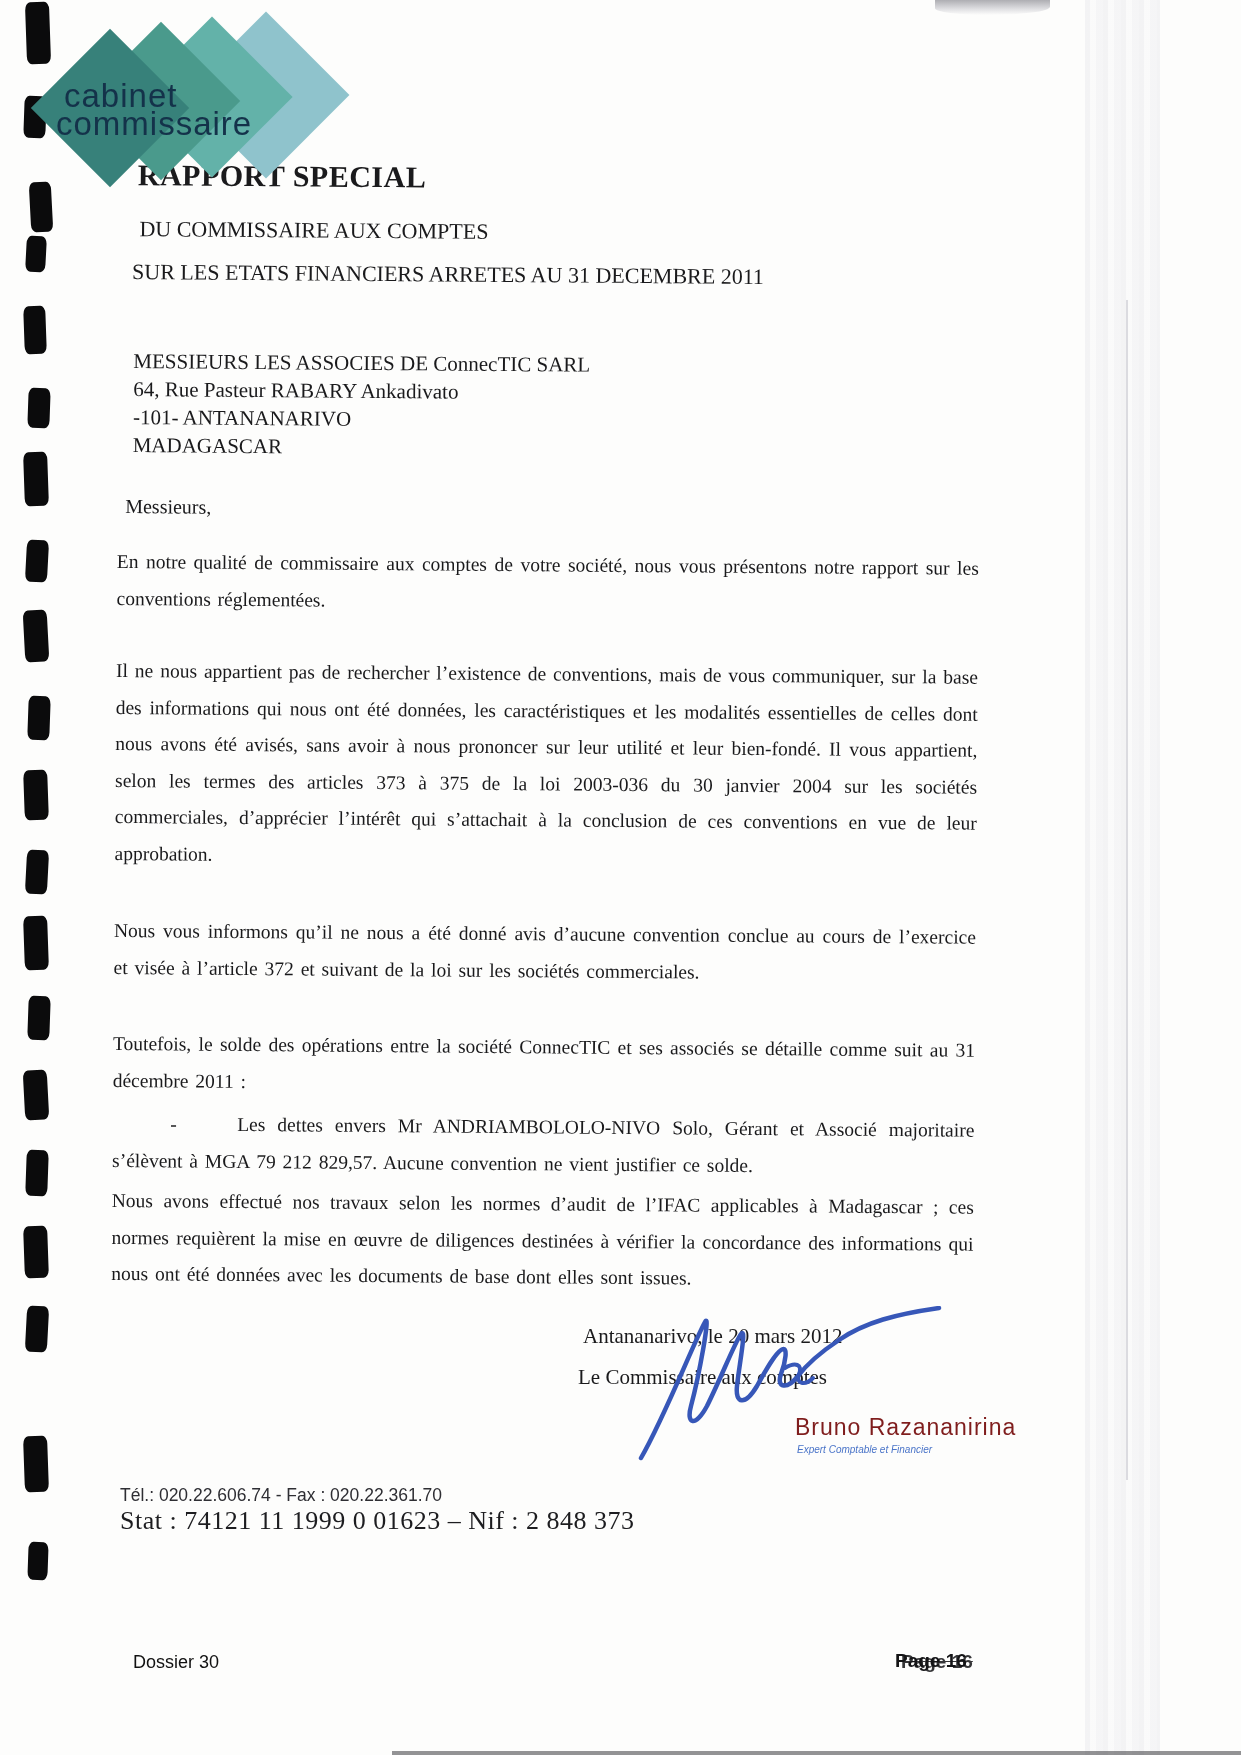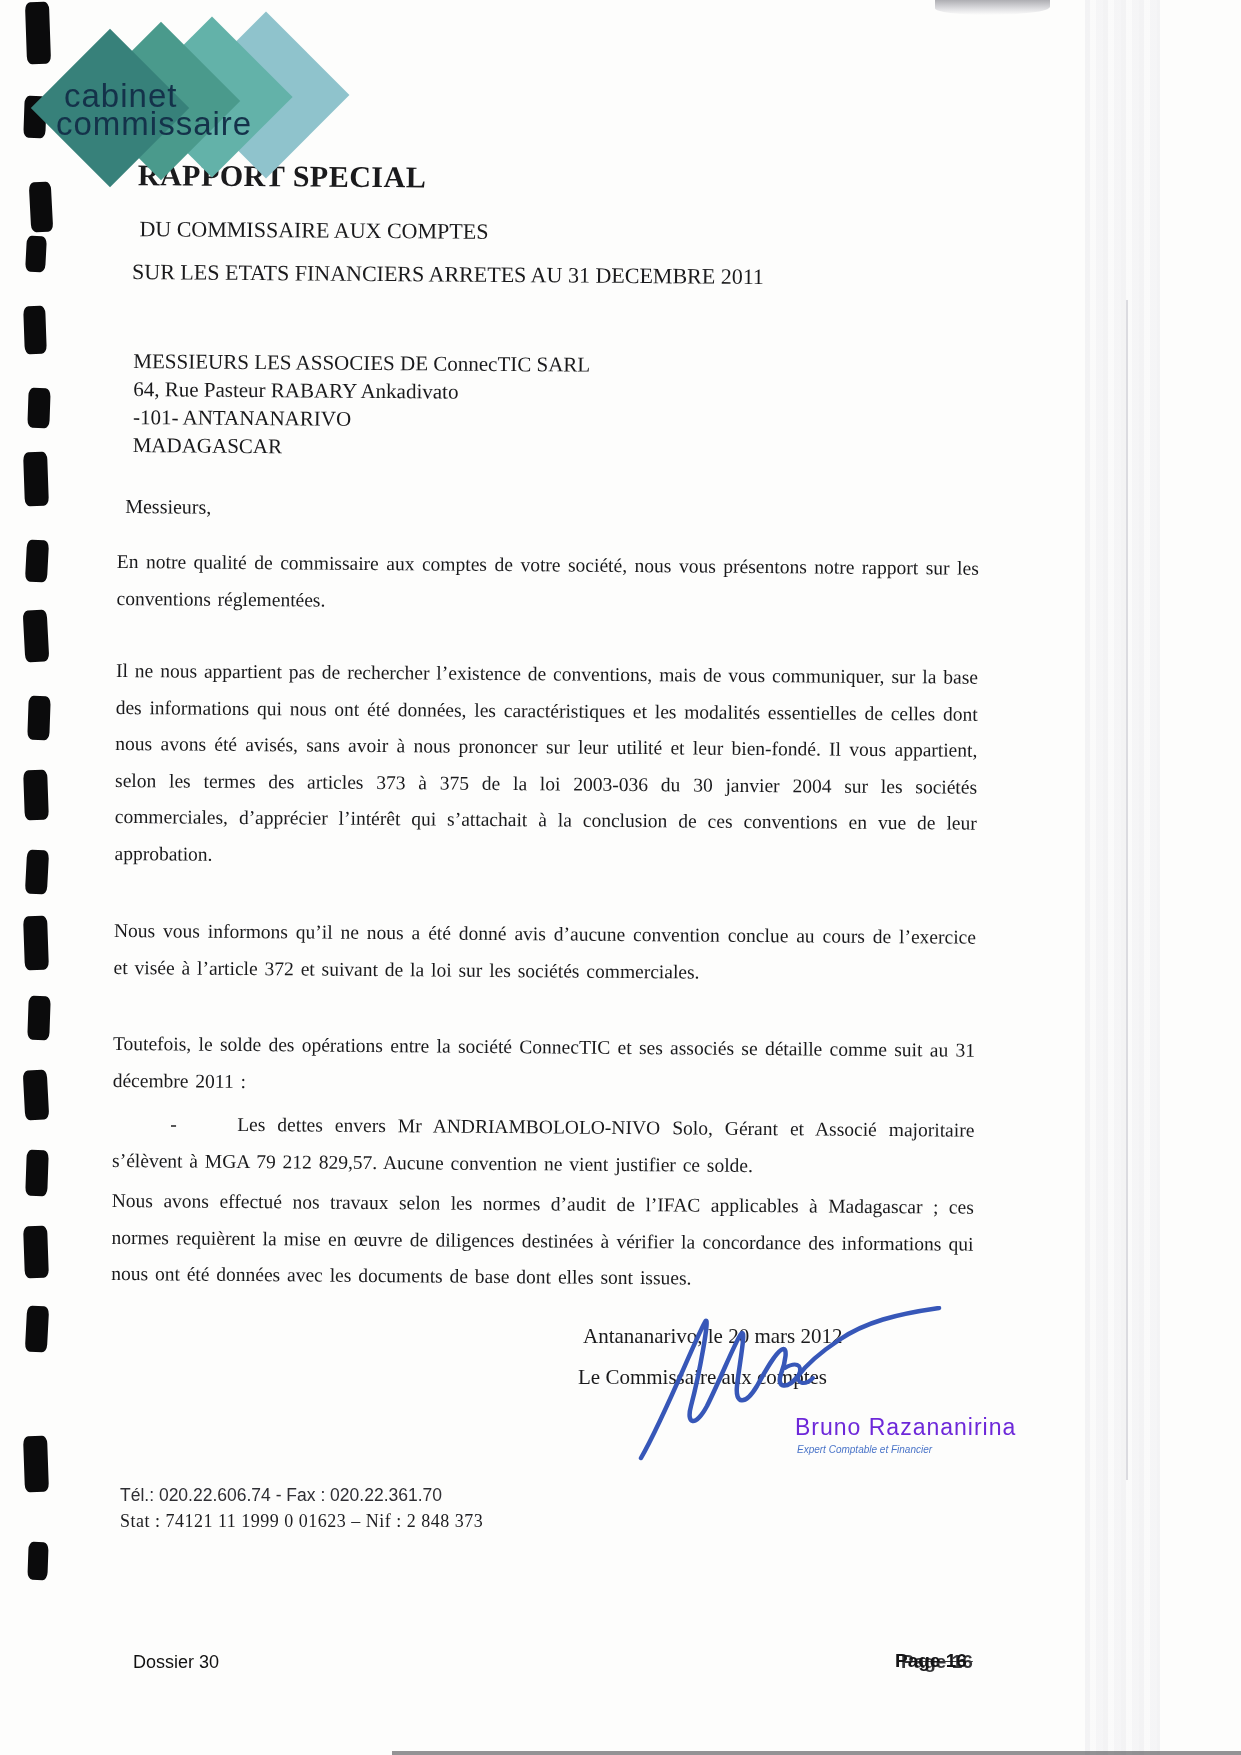--- a/index.html
+++ b/index.html
@@ -77,36 +77,36 @@
   .para.bullet{text-indent:58px;margin-bottom:4px;}
   .para.p5{margin-bottom:0;}
   
   .sig-block{position:absolute;top:1318px;left:575px;width:440px;height:200px;font-size:21px;}
   .sig-date{position:absolute;left:8px;top:6px;}
   .sig-role{position:absolute;left:3px;top:47px;}
   .sig-svg{position:absolute;left:60px;top:-12px;width:310px;height:160px;}
   .sig-name{
     position:absolute;left:220px;top:96px;
     font-family:"Liberation Sans","DejaVu Sans",sans-serif;
-    font-size:23px;color:#6d28d9;letter-spacing:1px;white-space:nowrap;
+    font-size:23px;color:#7f1d1d;letter-spacing:1px;white-space:nowrap;
   }
   .sig-title{
     position:absolute;left:222px;top:126px;
     font-family:"Liberation Sans","DejaVu Sans",sans-serif;
     font-style:italic;font-size:10px;color:#4a74c8;white-space:nowrap;
   }
   
   .footer{
     position:absolute;top:1482px;left:120px;width:950px;
     font-family:"Liberation Sans","DejaVu Sans",sans-serif;
     font-size:17.5px;line-height:26px;color:#2e2e33;
   }
   .footer .stat-line{
     font-family:"Liberation Serif","DejaVu Serif",serif;
-    font-size:18px;color:#1d1d20;letter-spacing:.5px;
+    font-size:26px;color:#1d1d20;letter-spacing:.5px;
   }
   .footer a{color:#3b4fa0;text-decoration:underline;}
   .dossier{
     position:absolute;left:133px;top:1652px;
     font-family:"Liberation Sans","DejaVu Sans",sans-serif;
     font-size:18px;color:#111;
   }
   .page-num{
     position:absolute;left:895px;top:1650px;width:140px;height:30px;
     font-family:"Liberation Sans","DejaVu Sans",sans-serif;

